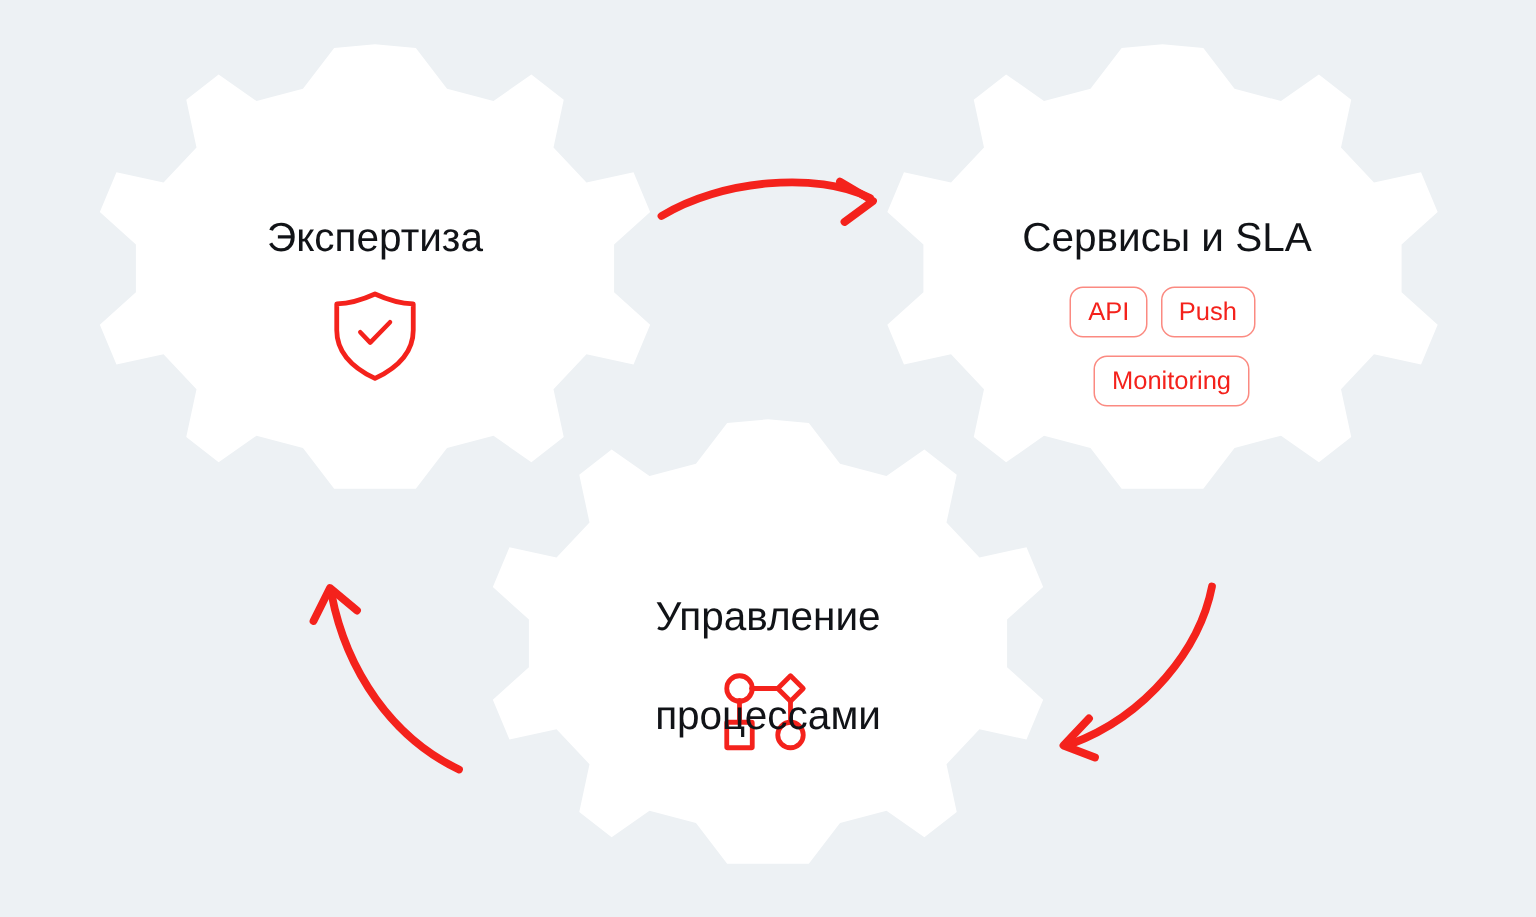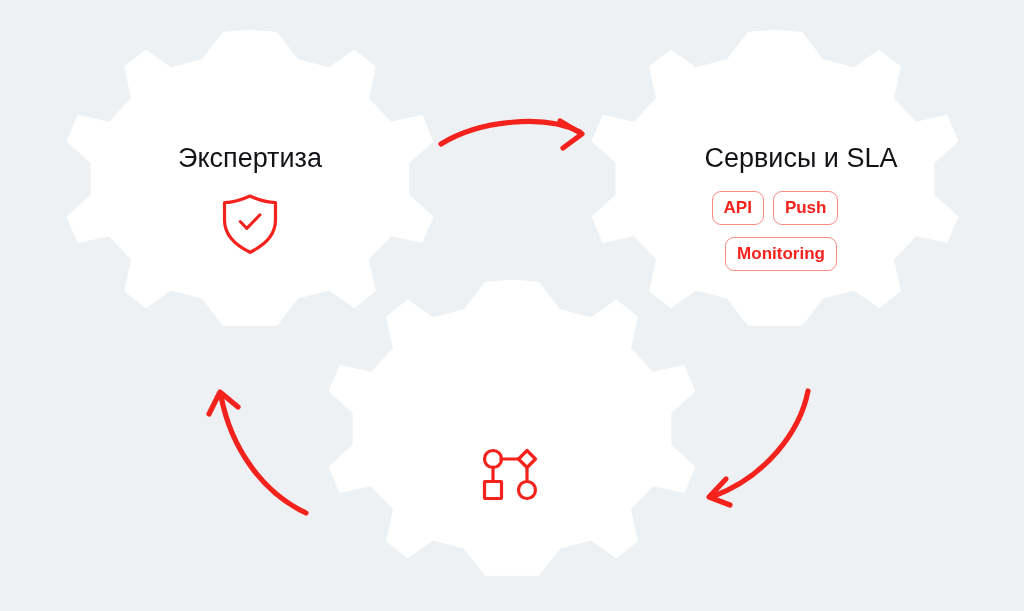--- a/index.html
+++ b/index.html
@@ -38,37 +38,36 @@
     letter-spacing: 0px;
     white-space: pre-line;
     user-select: none;
   }
   #label-expertise {
     left: 110px;
     top: 142px;
     width: 280px;
   }
   #label-services {
-    left: 661px;
+    left: 638px;
     top: 142px;
     width: 280px;
   }
   #label-process {
     left: 372px;
     top: 362px;
     width: 280px;
   }
   .badge-row {
     position: absolute;
     display: flex;
     gap: 9px;
     justify-content: center;
     align-items: center;
     width: 280px;
-    font-weight: bold;
   }
   #badge-row-1 { left: 635px; top: 191px; }
   #badge-row-2 { left: 641px; top: 237px; }
   .badge {
     border: 1.6px solid #fb8a81;
     border-radius: 9px;
     color: #f4221c;
     font-family: "Liberation Sans", sans-serif;
     font-size: 17px;
     line-height: 17px;
@@ -194,14 +193,18 @@
   <div class="gear-label" id="label-services">Сервисы и SLA</div>
 
   <div class="badge-row" id="badge-row-1">
     <span class="badge">API</span>
     <span class="badge">Push</span>
   </div>
   <div class="badge-row" id="badge-row-2">
     <span class="badge">Monitoring</span>
   </div>
 
+  <div class="gear-label" id="label-process">
+    <div>Управление</div>
+    <div>процессами</div>
+  </div>
 
 </div>
 
 </body></html>

